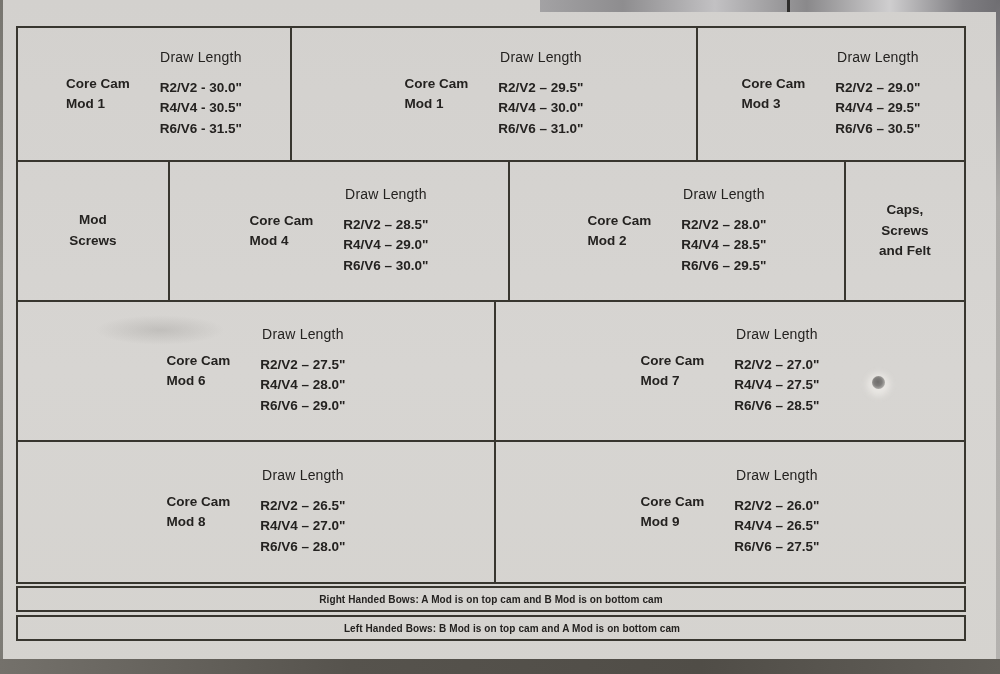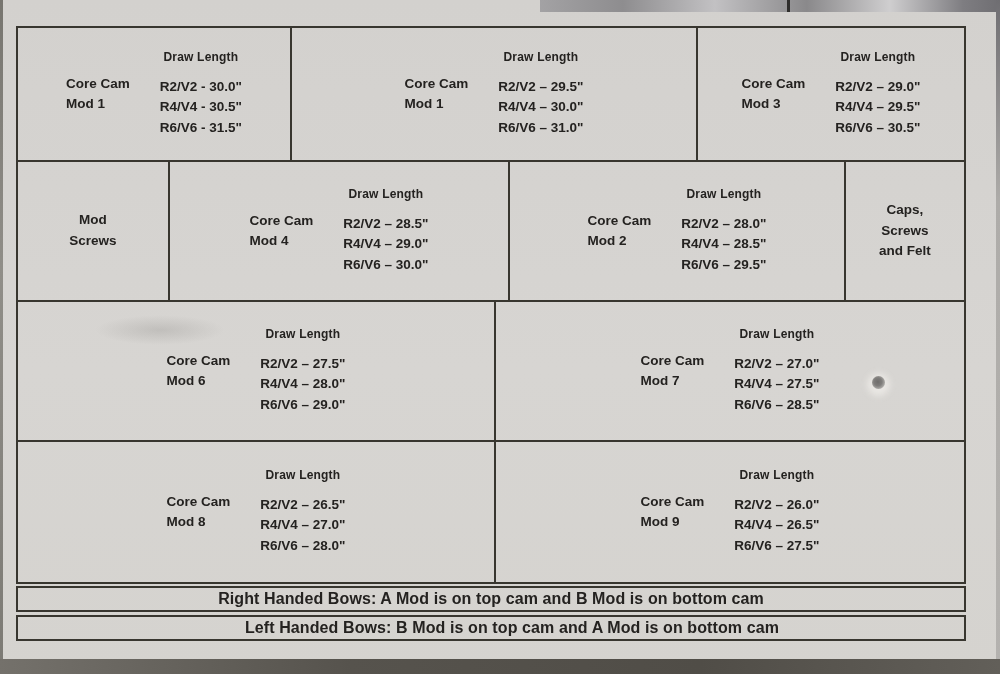--- a/index.html
+++ b/index.html
@@ -32,28 +32,28 @@
   .r1{height:134px;}.r2{height:140px;}.r3{height:140px;}
   .cell{border-right:2px solid #38362f;box-sizing:border-box;
     display:flex;align-items:center;justify-content:center;}
   .cell:last-child{border-right:none;flex:1;}
   .w1a{width:274px;}.w1b{width:406px;}
   .w2a{width:152px;}.w2b{width:340px;}.w2c{width:336px;}
   .w34{width:478px;}
   .mod-cell{gap:30px;}
   .mod-title{text-align:left;font-weight:bold;font-size:13.5px;line-height:1.5;}
   .draw-block{text-align:center;}
-  .draw-header{font-weight:bold;font-size:12px;margin-bottom:13px;letter-spacing:0.2px;}
+  .draw-header{font-weight:normal;font-size:14px;margin-bottom:13px;letter-spacing:0.2px;}
   .draw-values{display:inline-block;text-align:left;font-weight:bold;font-size:13.5px;line-height:1.5;}
   .small-cell-text{text-align:center;font-weight:bold;font-size:13.5px;line-height:1.55;}
   
   .footer-strip{position:absolute;left:16px;width:950px;height:26px;
     border:2px solid #38362f;box-sizing:border-box;
     display:flex;align-items:center;justify-content:center;
-    font-weight:bold;font-size:16px;letter-spacing:0.1px;}
+    font-weight:bold;font-size:10px;letter-spacing:0.1px;}
   .fs1{top:586px;}
   .fs2{top:615px;padding-left:42px;}
 </style>
 </head>
 <body>
 
 <div class="photo-top"></div>
 <div class="bg-line"></div>
 <div class="edge-left"></div>
 <div class="edge-right"></div>

